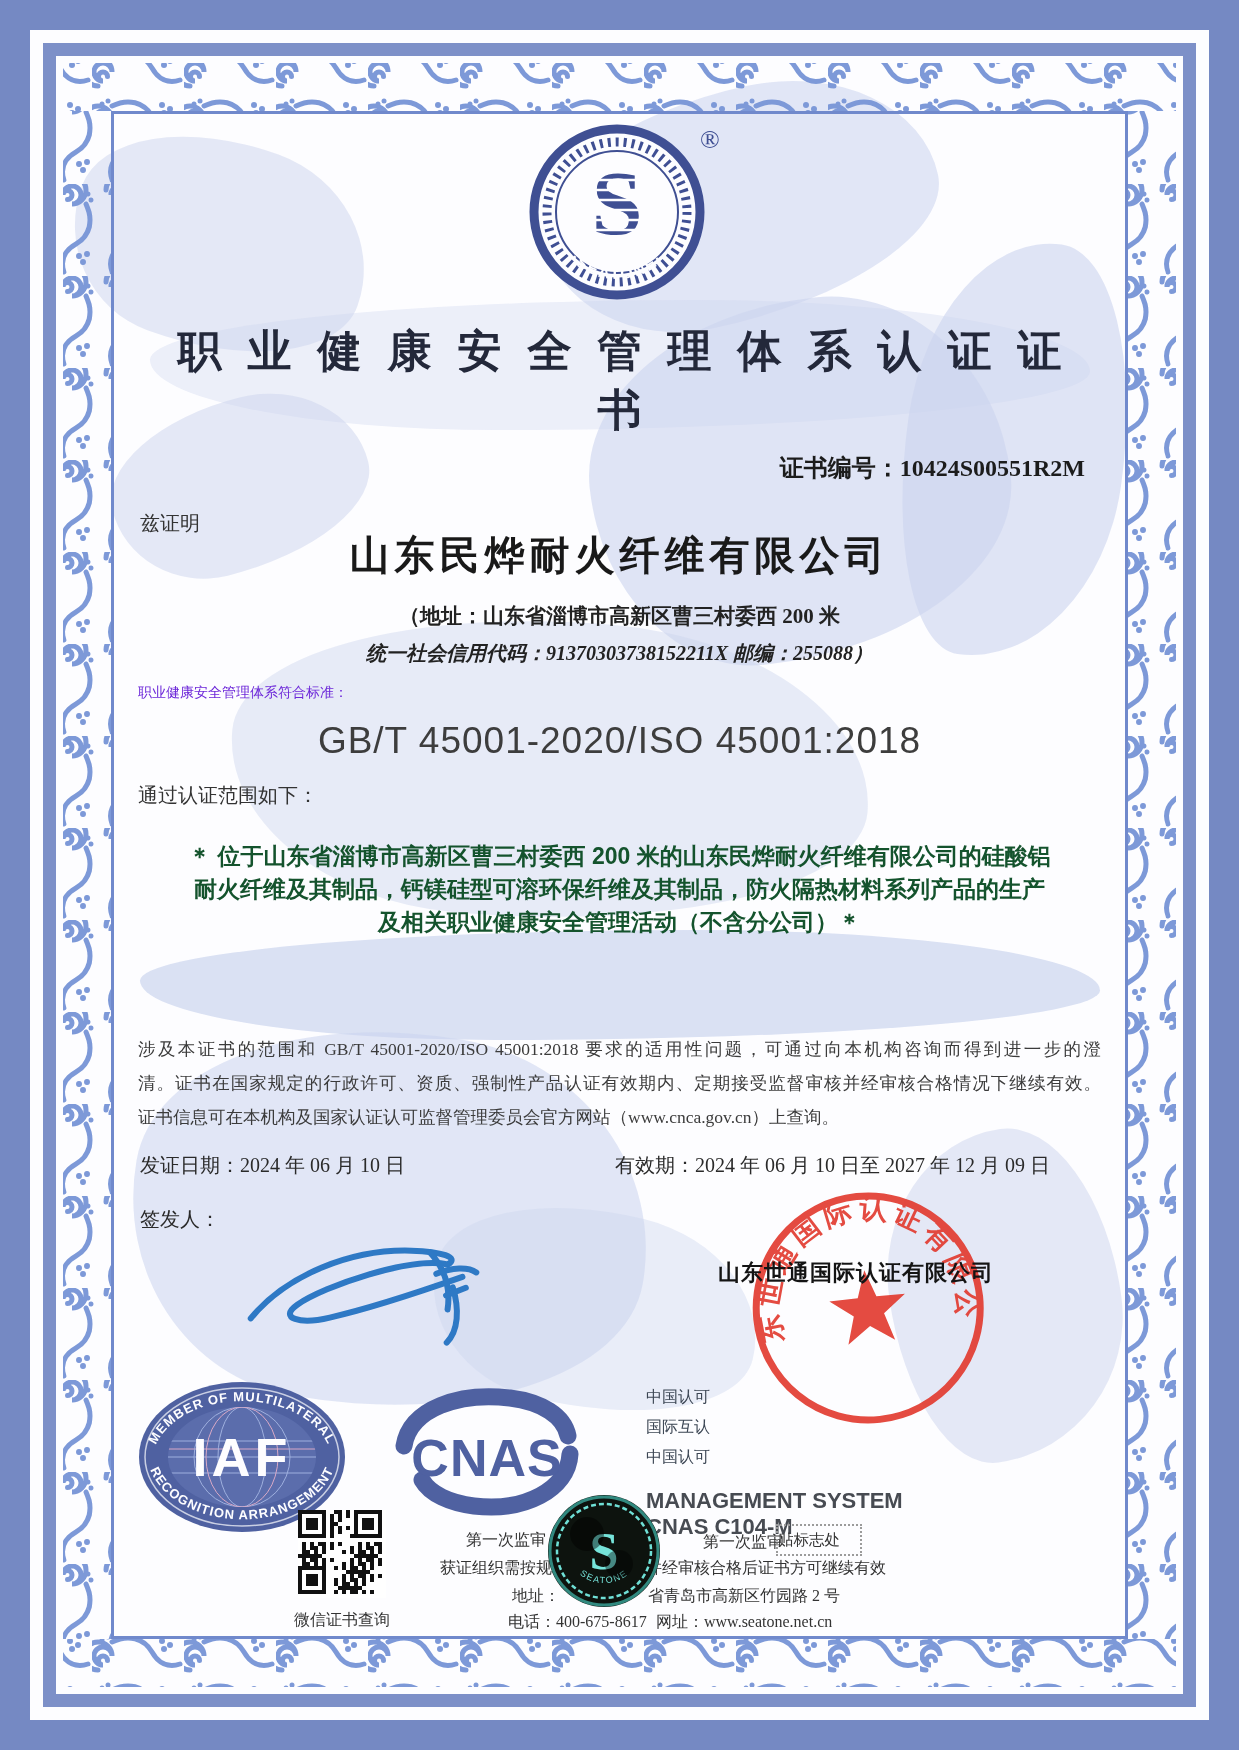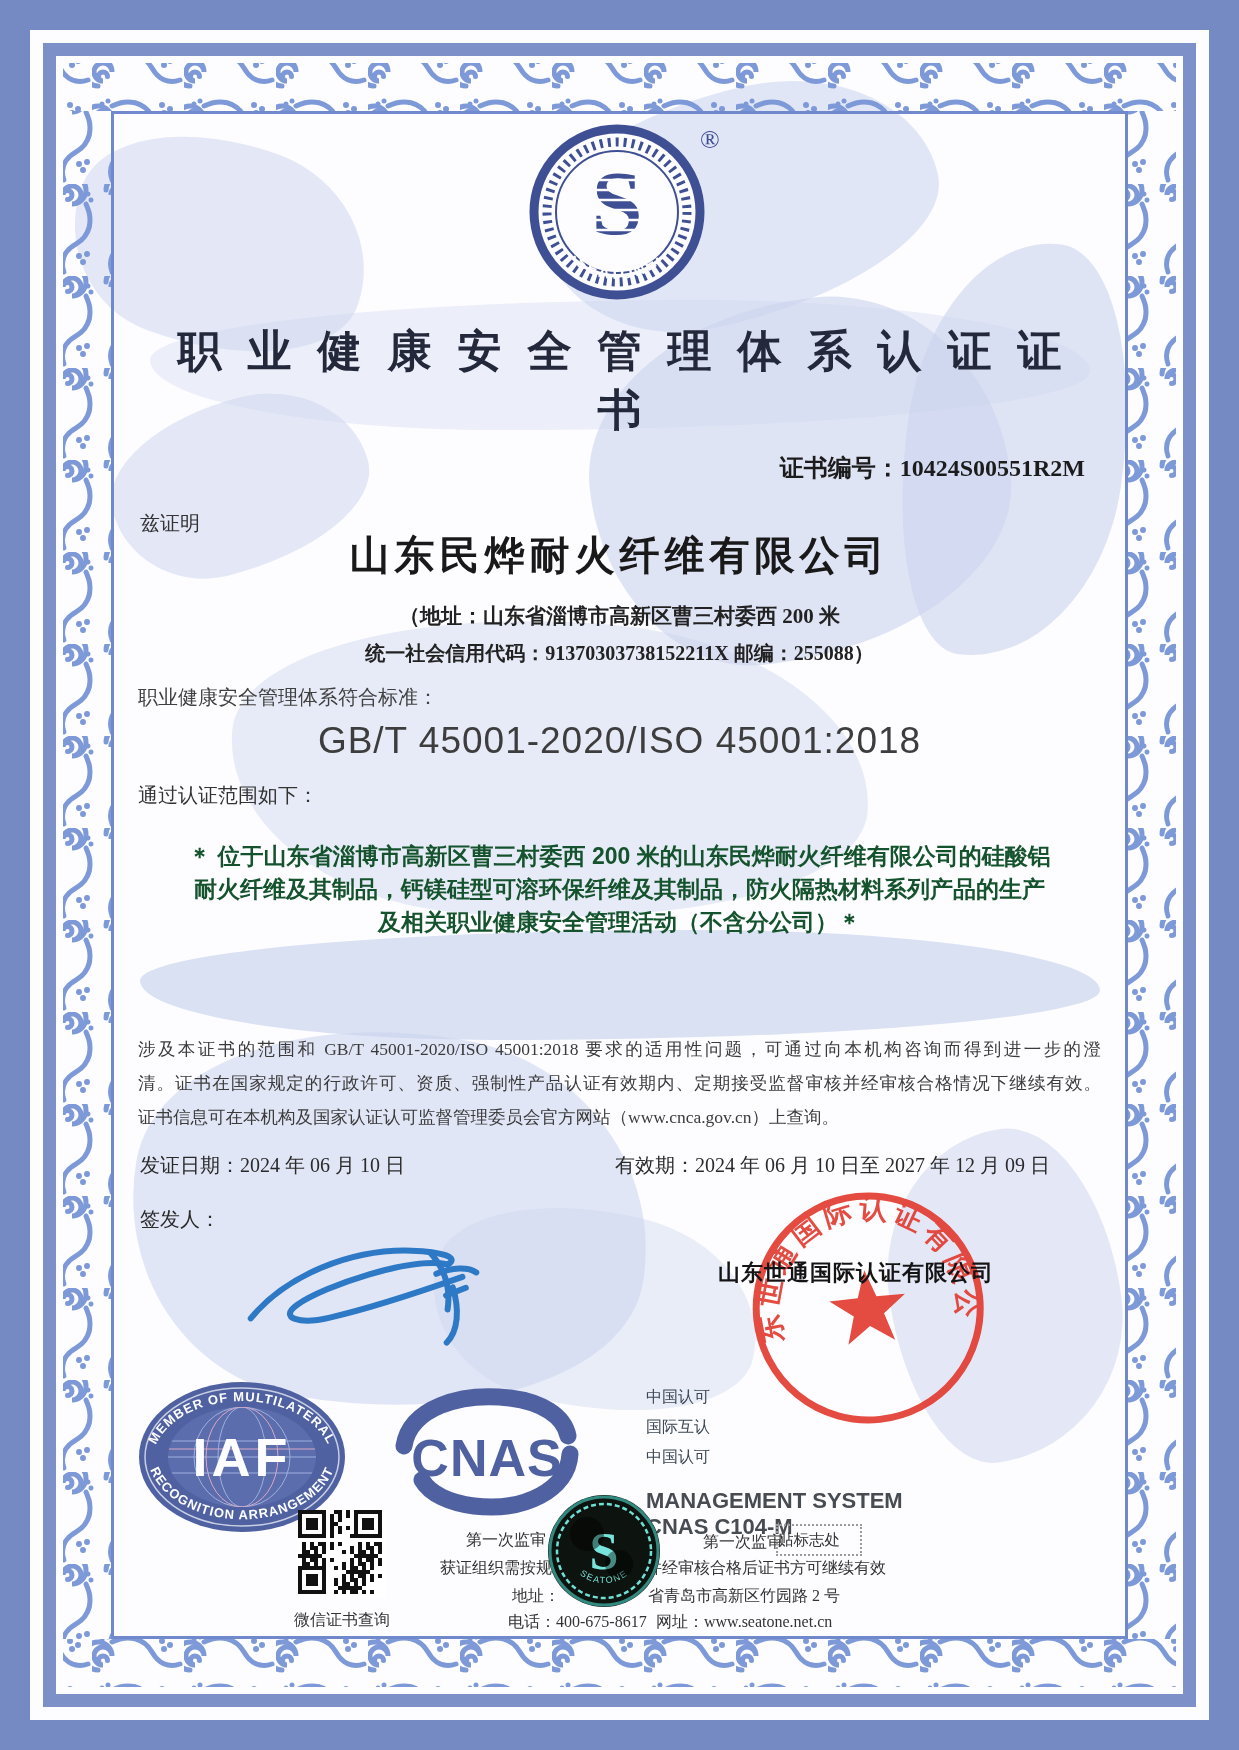--- a/index.html
+++ b/index.html
@@ -12,22 +12,22 @@
   .frame-deco{position:absolute;left:0;top:0;}
   
   .wm{position:absolute;background:#cbd4ee;border-radius:58% 42% 63% 37% / 46% 55% 45% 54%;}
   
   .title{left:120px;right:120px;top:322px;text-align:center;font-size:44px;font-weight:700;
          color:#23283a;letter-spacing:26px;padding-left:26px;}
   .certno{top:452px;left:0;right:154px;text-align:right;font-size:24px;font-weight:700;color:#1c1c1c;}
   .certify{left:140px;top:510px;font-size:20px;color:#333;}
   .company{left:0;right:0;top:528px;text-align:center;font-size:40px;font-weight:700;color:#191919;letter-spacing:5px;}
   .addr1{left:0;right:0;top:602px;text-align:center;font-size:21px;font-weight:700;color:#222;}
-  .addr2{left:0;right:0;top:640px;text-align:center;font-size:20px;font-weight:600;color:#222;}
-  .stdlabel{left:138px;top:684px;font-size:20px;color:#404040;}
+  .addr2{left:0;right:0;top:640px;text-align:center;font-size:20px;font-weight:600;color:#222;font-style:italic;}
+  .stdlabel{left:138px;top:684px;font-size:14px;color:#6d28d9;}
   .standard{left:0;right:0;top:720px;text-align:center;font-size:37px;color:#3d3d3d;
             font-family:"Liberation Sans","DejaVu Sans",sans-serif;letter-spacing:1px;}
   .scopelabel{left:138px;top:782px;font-size:20px;color:#333;}
   .scope{left:120px;right:120px;top:840px;text-align:center;font-size:23px;line-height:33px;font-weight:700;
          color:#14532d;font-family:"Liberation Sans","DejaVu Sans",sans-serif;}
   .legal{left:138px;width:963px;top:1032px;font-size:17.5px;line-height:34px;color:#3b3b3b;}
   .legal .just{text-align:justify;text-align-last:justify;}
   .dates{font-size:20px;color:#2a2a2a;}
   .signer{left:140px;top:1206px;font-size:20px;color:#2a2a2a;}
   .issuer{left:718px;top:1258px;font-size:22px;font-weight:600;color:#141414;letter-spacing:1px;}

